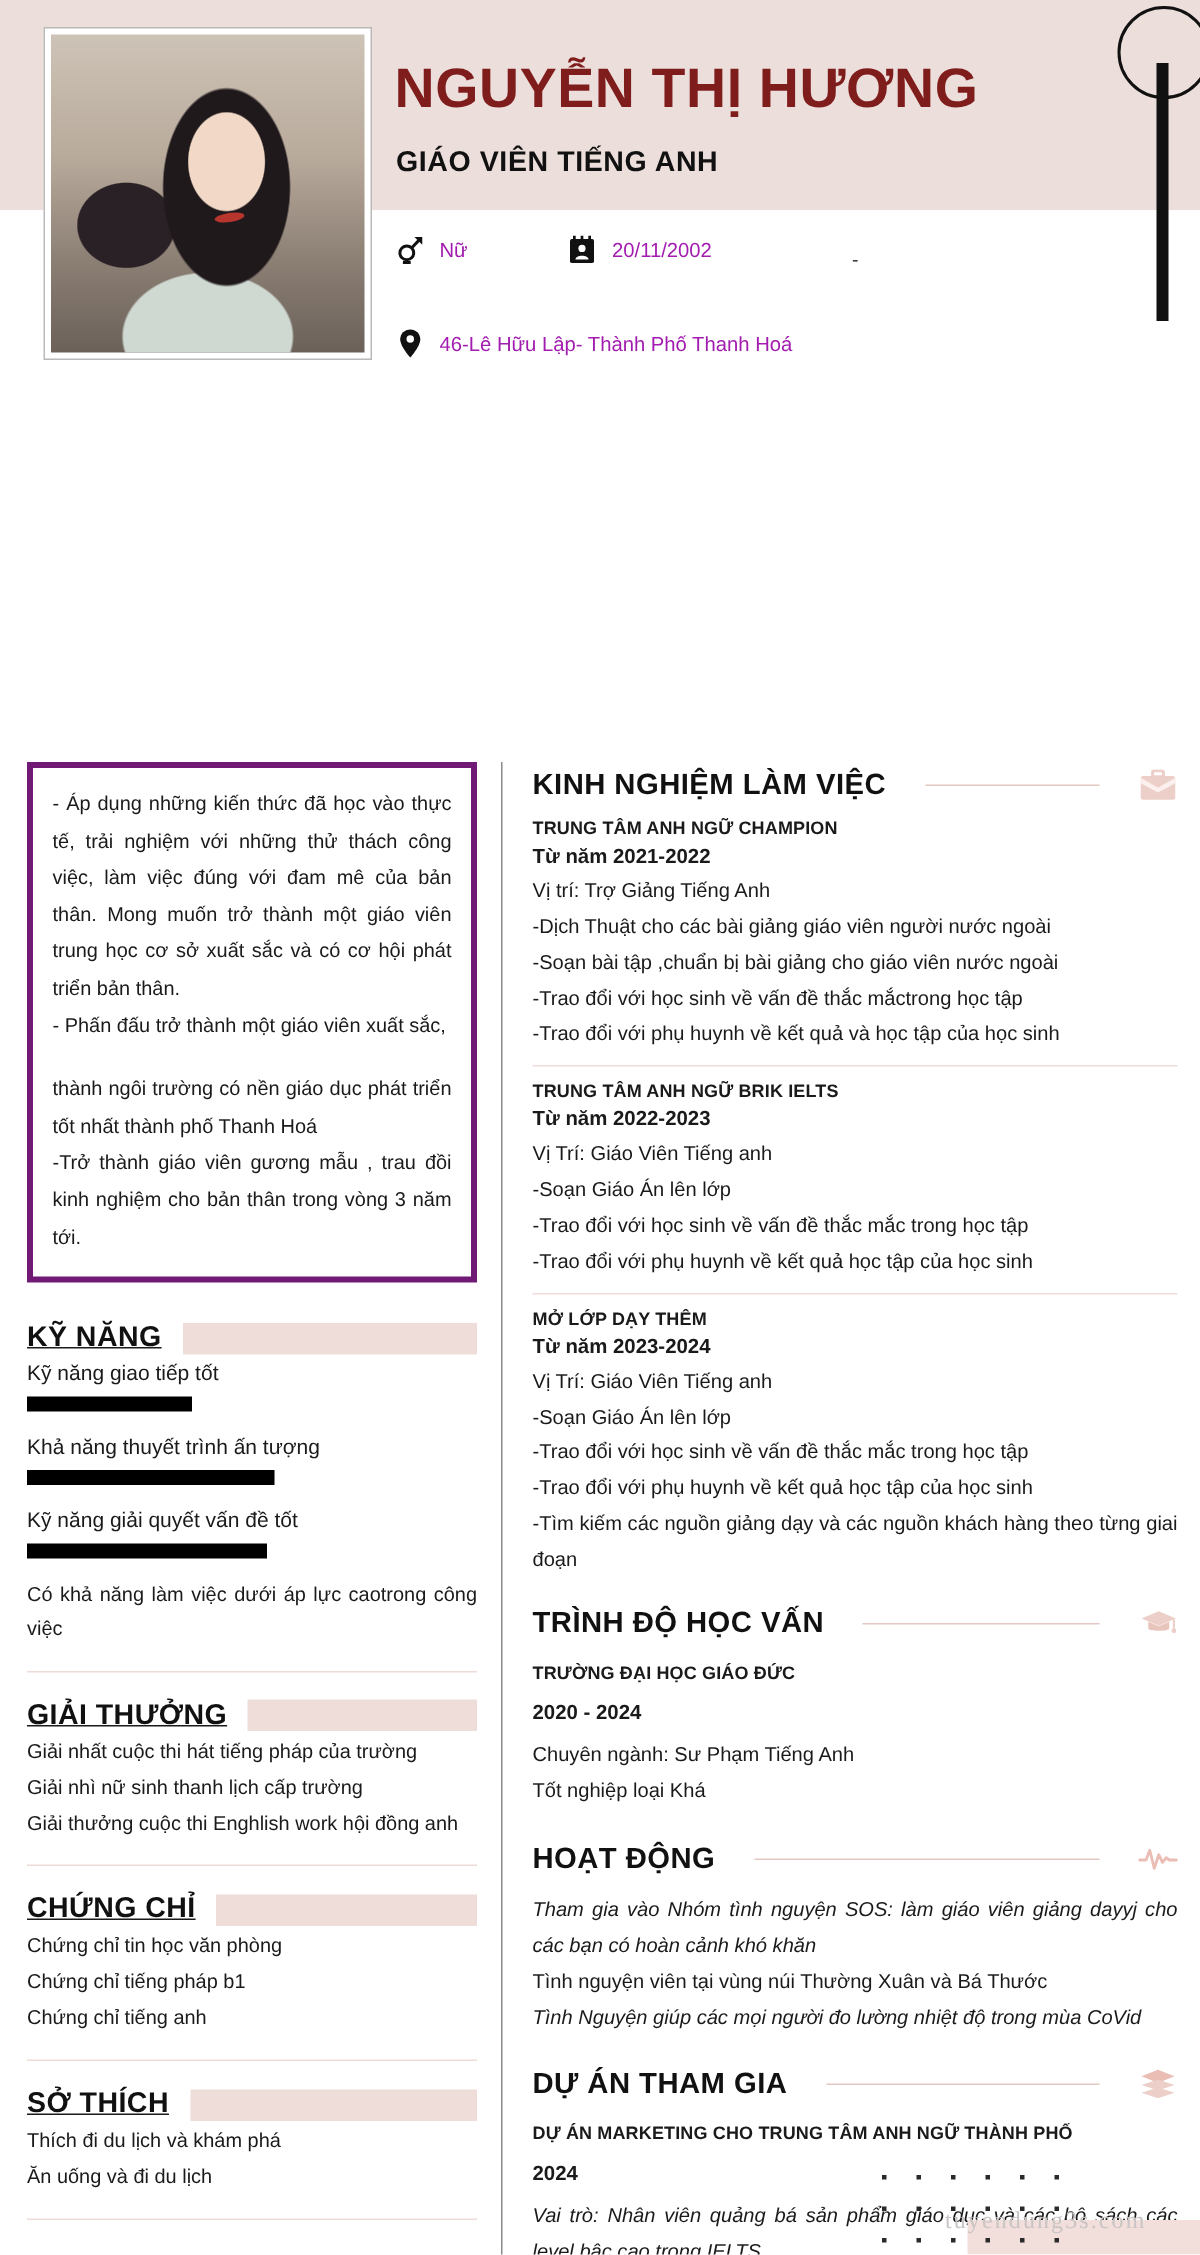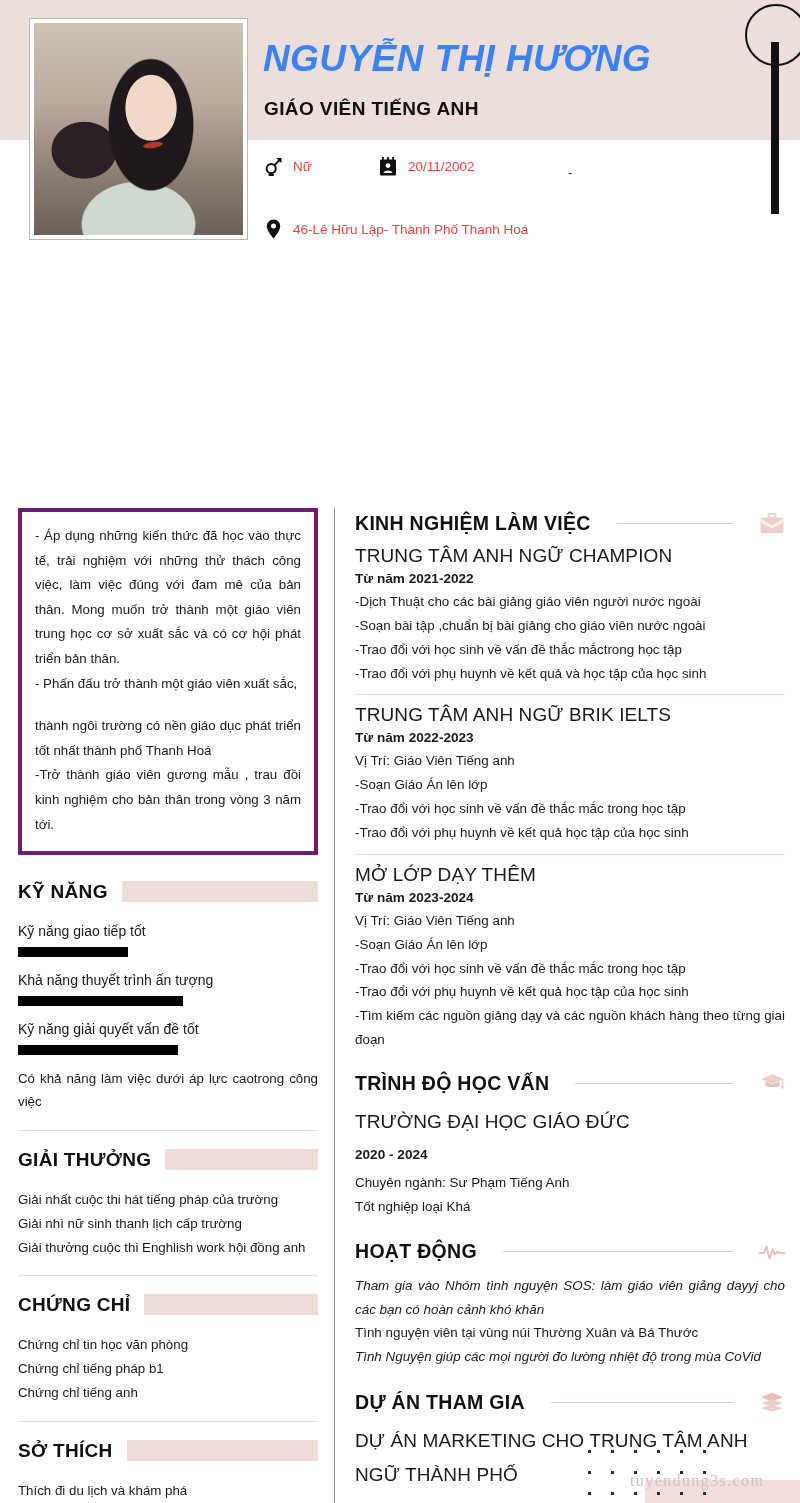--- a/index.html
+++ b/index.html
@@ -65,44 +65,43 @@
     border-radius: 50%;
     transform: rotate(-8deg);
   }
 
   .name {
     position: absolute;
     left: 263px; top: 38px;
     font-size: 37px;
     font-weight: bold;
     letter-spacing: 0.4px;
-    color: #3b82f6;
+    color: #7f1d1d;
     white-space: nowrap;
-    font-style: italic;
   }
   .job-title {
     position: absolute;
     left: 264px; top: 98px;
     font-size: 19px;
     font-weight: bold;
     letter-spacing: 0.4px;
     color: #111;
   }
 
   .meta-row { position: absolute; display: flex; align-items: center; }
   .meta-gender { left: 263px; top: 155px; }
   .meta-dob    { left: 378px; top: 155px; }
   .meta-addr   { left: 263px; top: 218px; }
   .meta-dash   { left: 568px; top: 165px; font-size: 13px; color: #333; }
   .meta-icon {
     width: 20px; height: 22px;
     display: inline-flex; align-items: center; justify-content: center;
     margin-right: 10px;
   }
-  .meta-text { font-size: 13.5px; color: #ef4444; white-space: nowrap; }
+  .meta-text { font-size: 13.5px; color: #a21caf; white-space: nowrap; }
 
   
   .body-wrap { position: relative; }
   .divider-v {
     position: absolute;
     left: 334px; top: 263px;
     width: 1px; height: 1180px;
     background: #8a8a8a;
   }
 
@@ -121,22 +120,23 @@
     font-size: 13.3px;
     line-height: 1.85;
     text-align: justify;
     color: #1a1a1a;
   }
   .objective-box p + p { margin-top: 0; }
 
   .sec { margin-bottom: 8px; }
   .sec-head {
     display: flex;
-    align-items: flex-start;
-    margin-bottom: 18px;
+    align-items: center;
+    margin-bottom: 2px;
+    text-decoration: underline;
   }
   .sec-title-l {
     font-size: 19px;
     font-weight: bold;
     letter-spacing: 0.3px;
     color: #111;
     white-space: nowrap;
   }
   .sec-accent {
     flex: 1;
@@ -186,21 +186,21 @@
   }
   .rsec-icon {
     width: 26px; height: 26px;
     display: inline-flex;
     align-items: center;
     justify-content: center;
     flex: 0 0 26px;
   }
   .job { margin-bottom: 6px; }
   .job-sep { height: 1px; background: #f0dcd8; margin: 9px 0 9px 0; }
-  .org { font-size: 19px; font-weight: normal; margin-bottom: 4px; letter-spacing: .1px;}
+  .org { font-size: 12px; font-weight: bold; margin-bottom: 4px; letter-spacing: .1px;}
   .years { font-size: 13.6px; font-weight: bold; margin-bottom: 4px; }
   .bullet { font-size: 13.4px; line-height: 1.78; }
   .rbody { font-size: 13.4px; line-height: 1.78; }
   .rbody .just { text-align: justify; font-style: italic; }
   .spacer-sm { height: 12px; }
   .spacer-md { height: 18px; }
 
   
   .dots {
     position: absolute;
@@ -374,20 +374,21 @@
               <rect x="8.4" y="0.8" width="7.2" height="4" rx="1" fill="none" stroke="#eccfc9" stroke-width="2"></rect>
               <rect x="0.5" y="4.4" width="23" height="15.8" rx="1.6" fill="#eccfc9"></rect>
               <path d="M0.5 5.5 L12 12.2 L23.5 5.5 L23.5 9.2 L12 15.4 L0.5 9.2 Z" fill="#fbf0ee"></path>
             </svg>
         </span>
       </div>
 
       <div class="job">
         <div class="org">TRUNG TÂM ANH NGỮ CHAMPION</div>
         <div class="years">Từ năm 2021-2022</div>
+        <div class="bullet">Vị trí: Trợ Giảng Tiếng Anh</div>
         <div class="bullet">-Dịch Thuật cho các bài giảng giáo viên người nước ngoài</div>
         <div class="bullet">-Soạn bài tập ,chuẩn bị bài giảng cho giáo viên nước ngoài</div>
         <div class="bullet">-Trao đổi với học sinh về vấn đề thắc mắctrong học tập</div>
         <div class="bullet">-Trao đổi với phụ huynh về kết quả và học tập của học sinh</div>
       </div>
 
       <div class="job-sep"></div>
 
       <div class="job">
         <div class="org">TRUNG TÂM ANH NGỮ BRIK IELTS</div>

